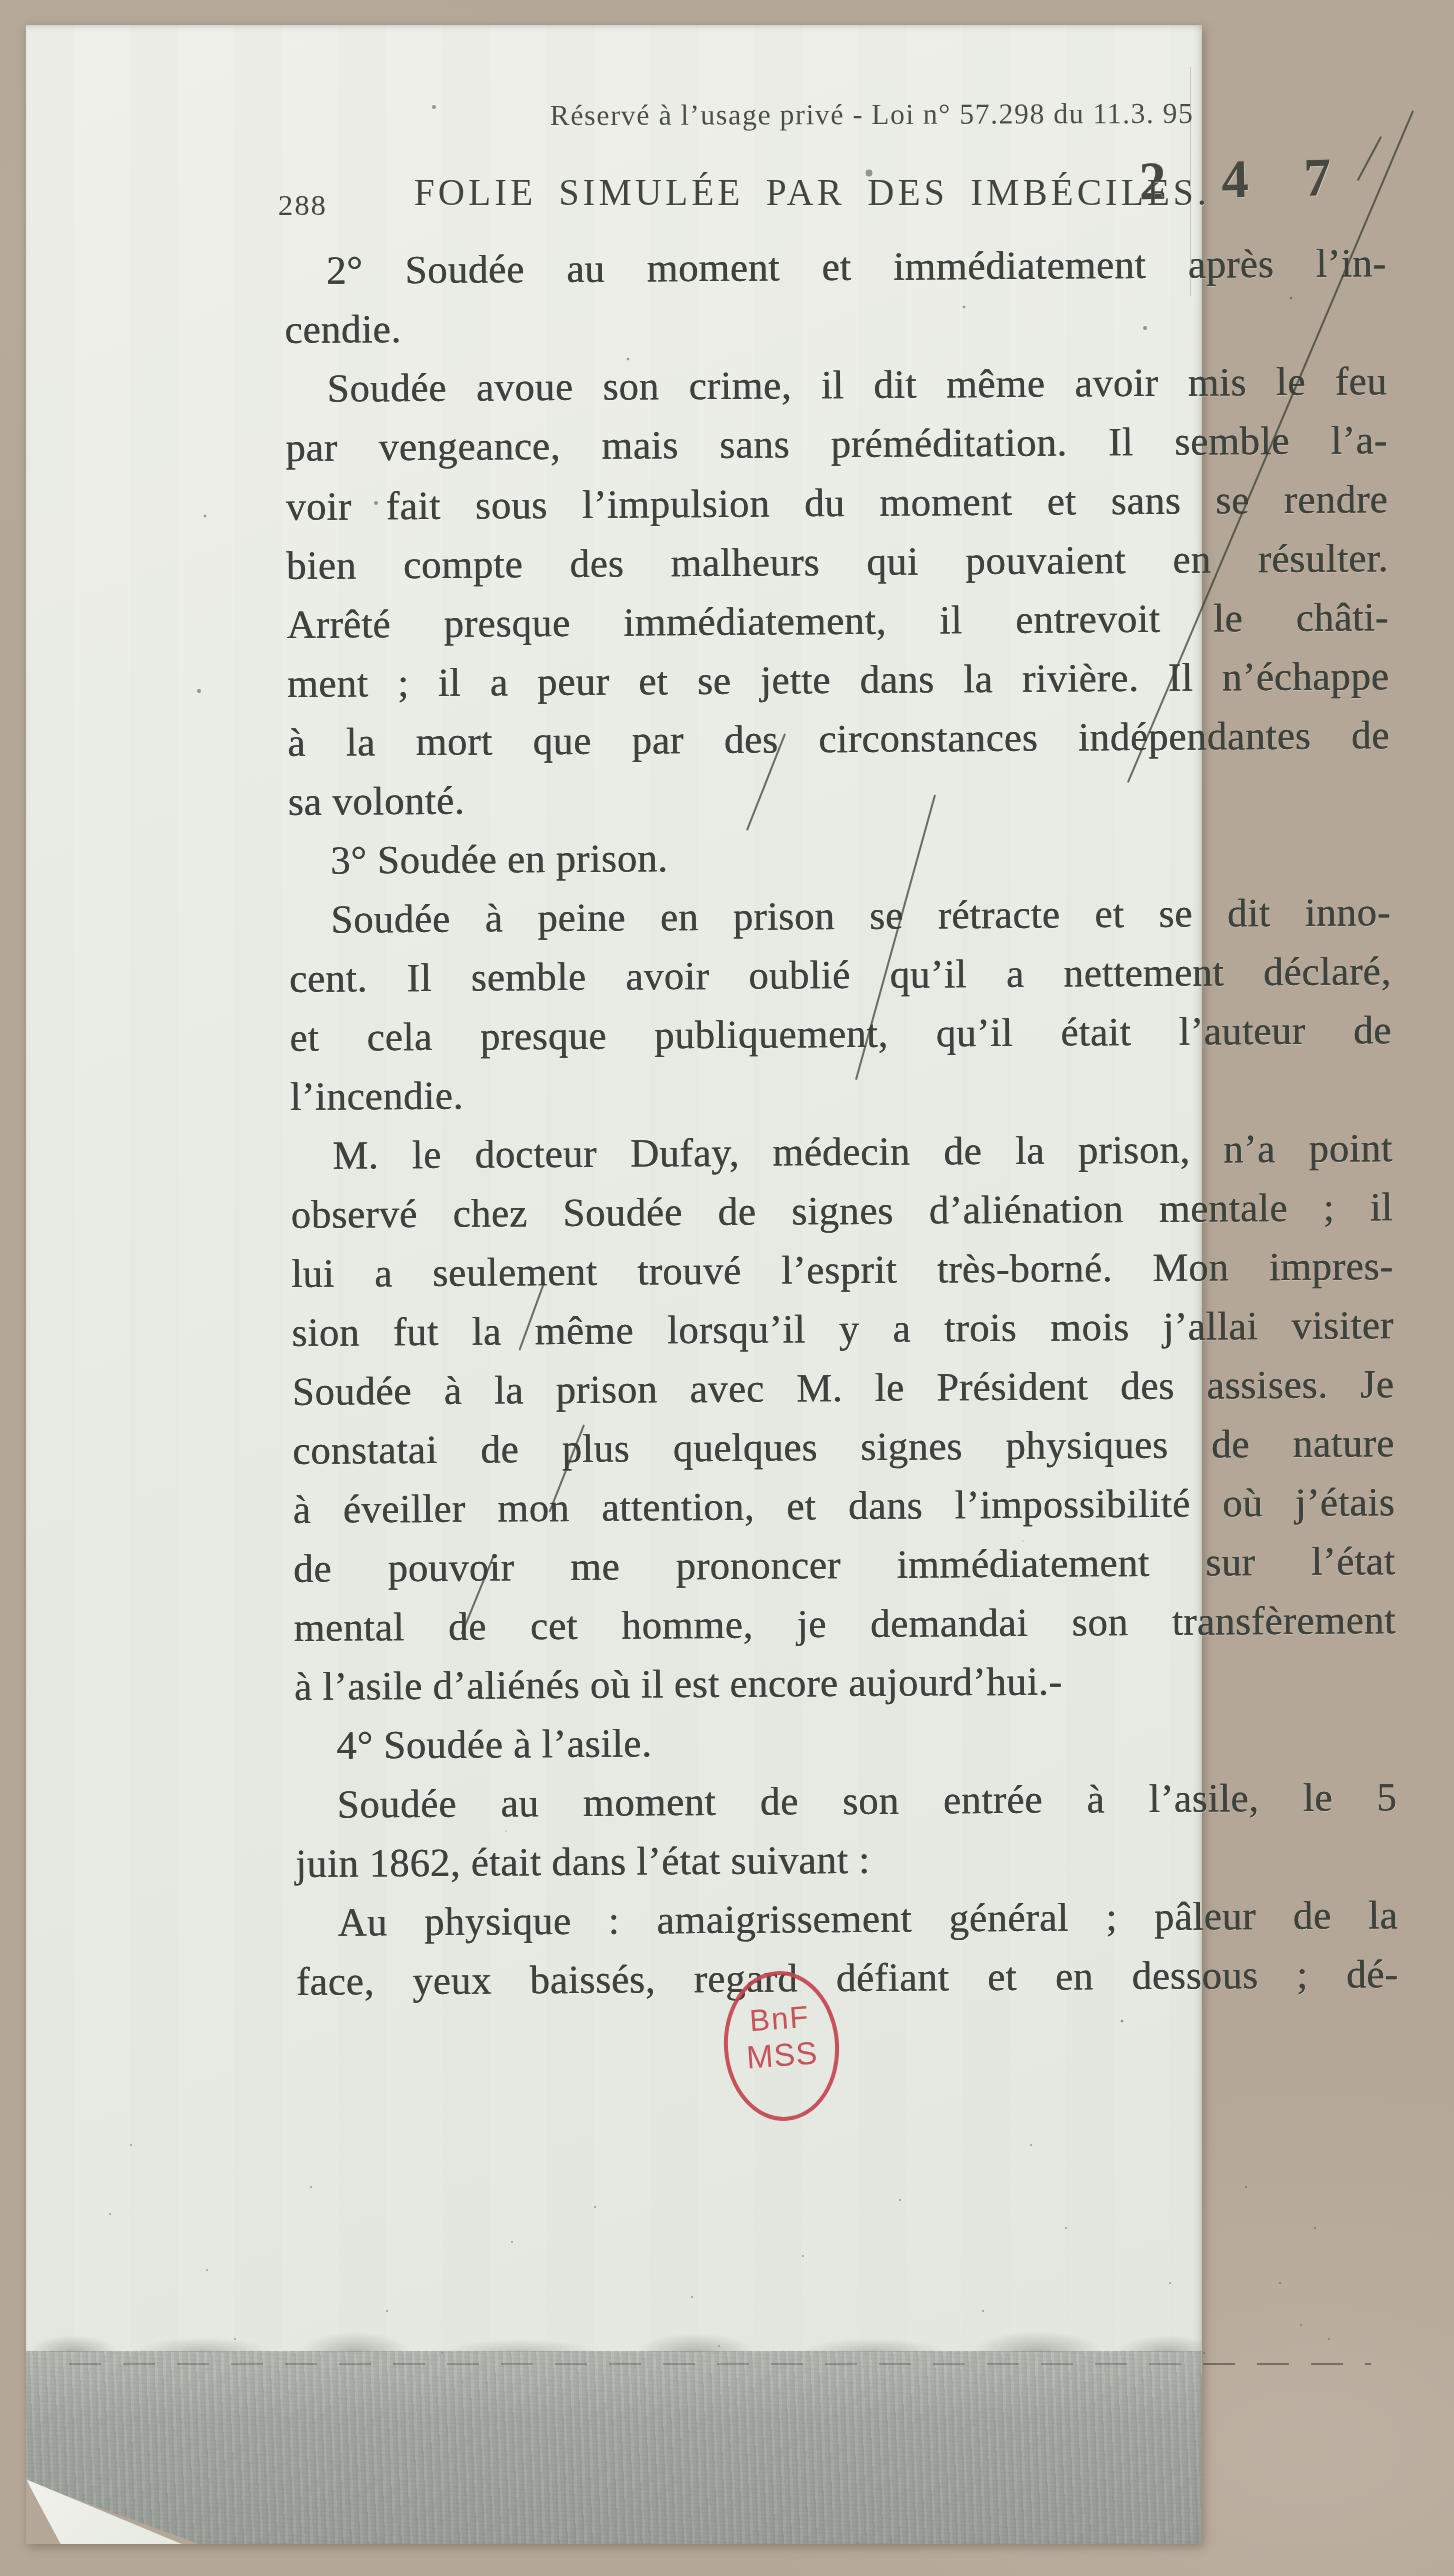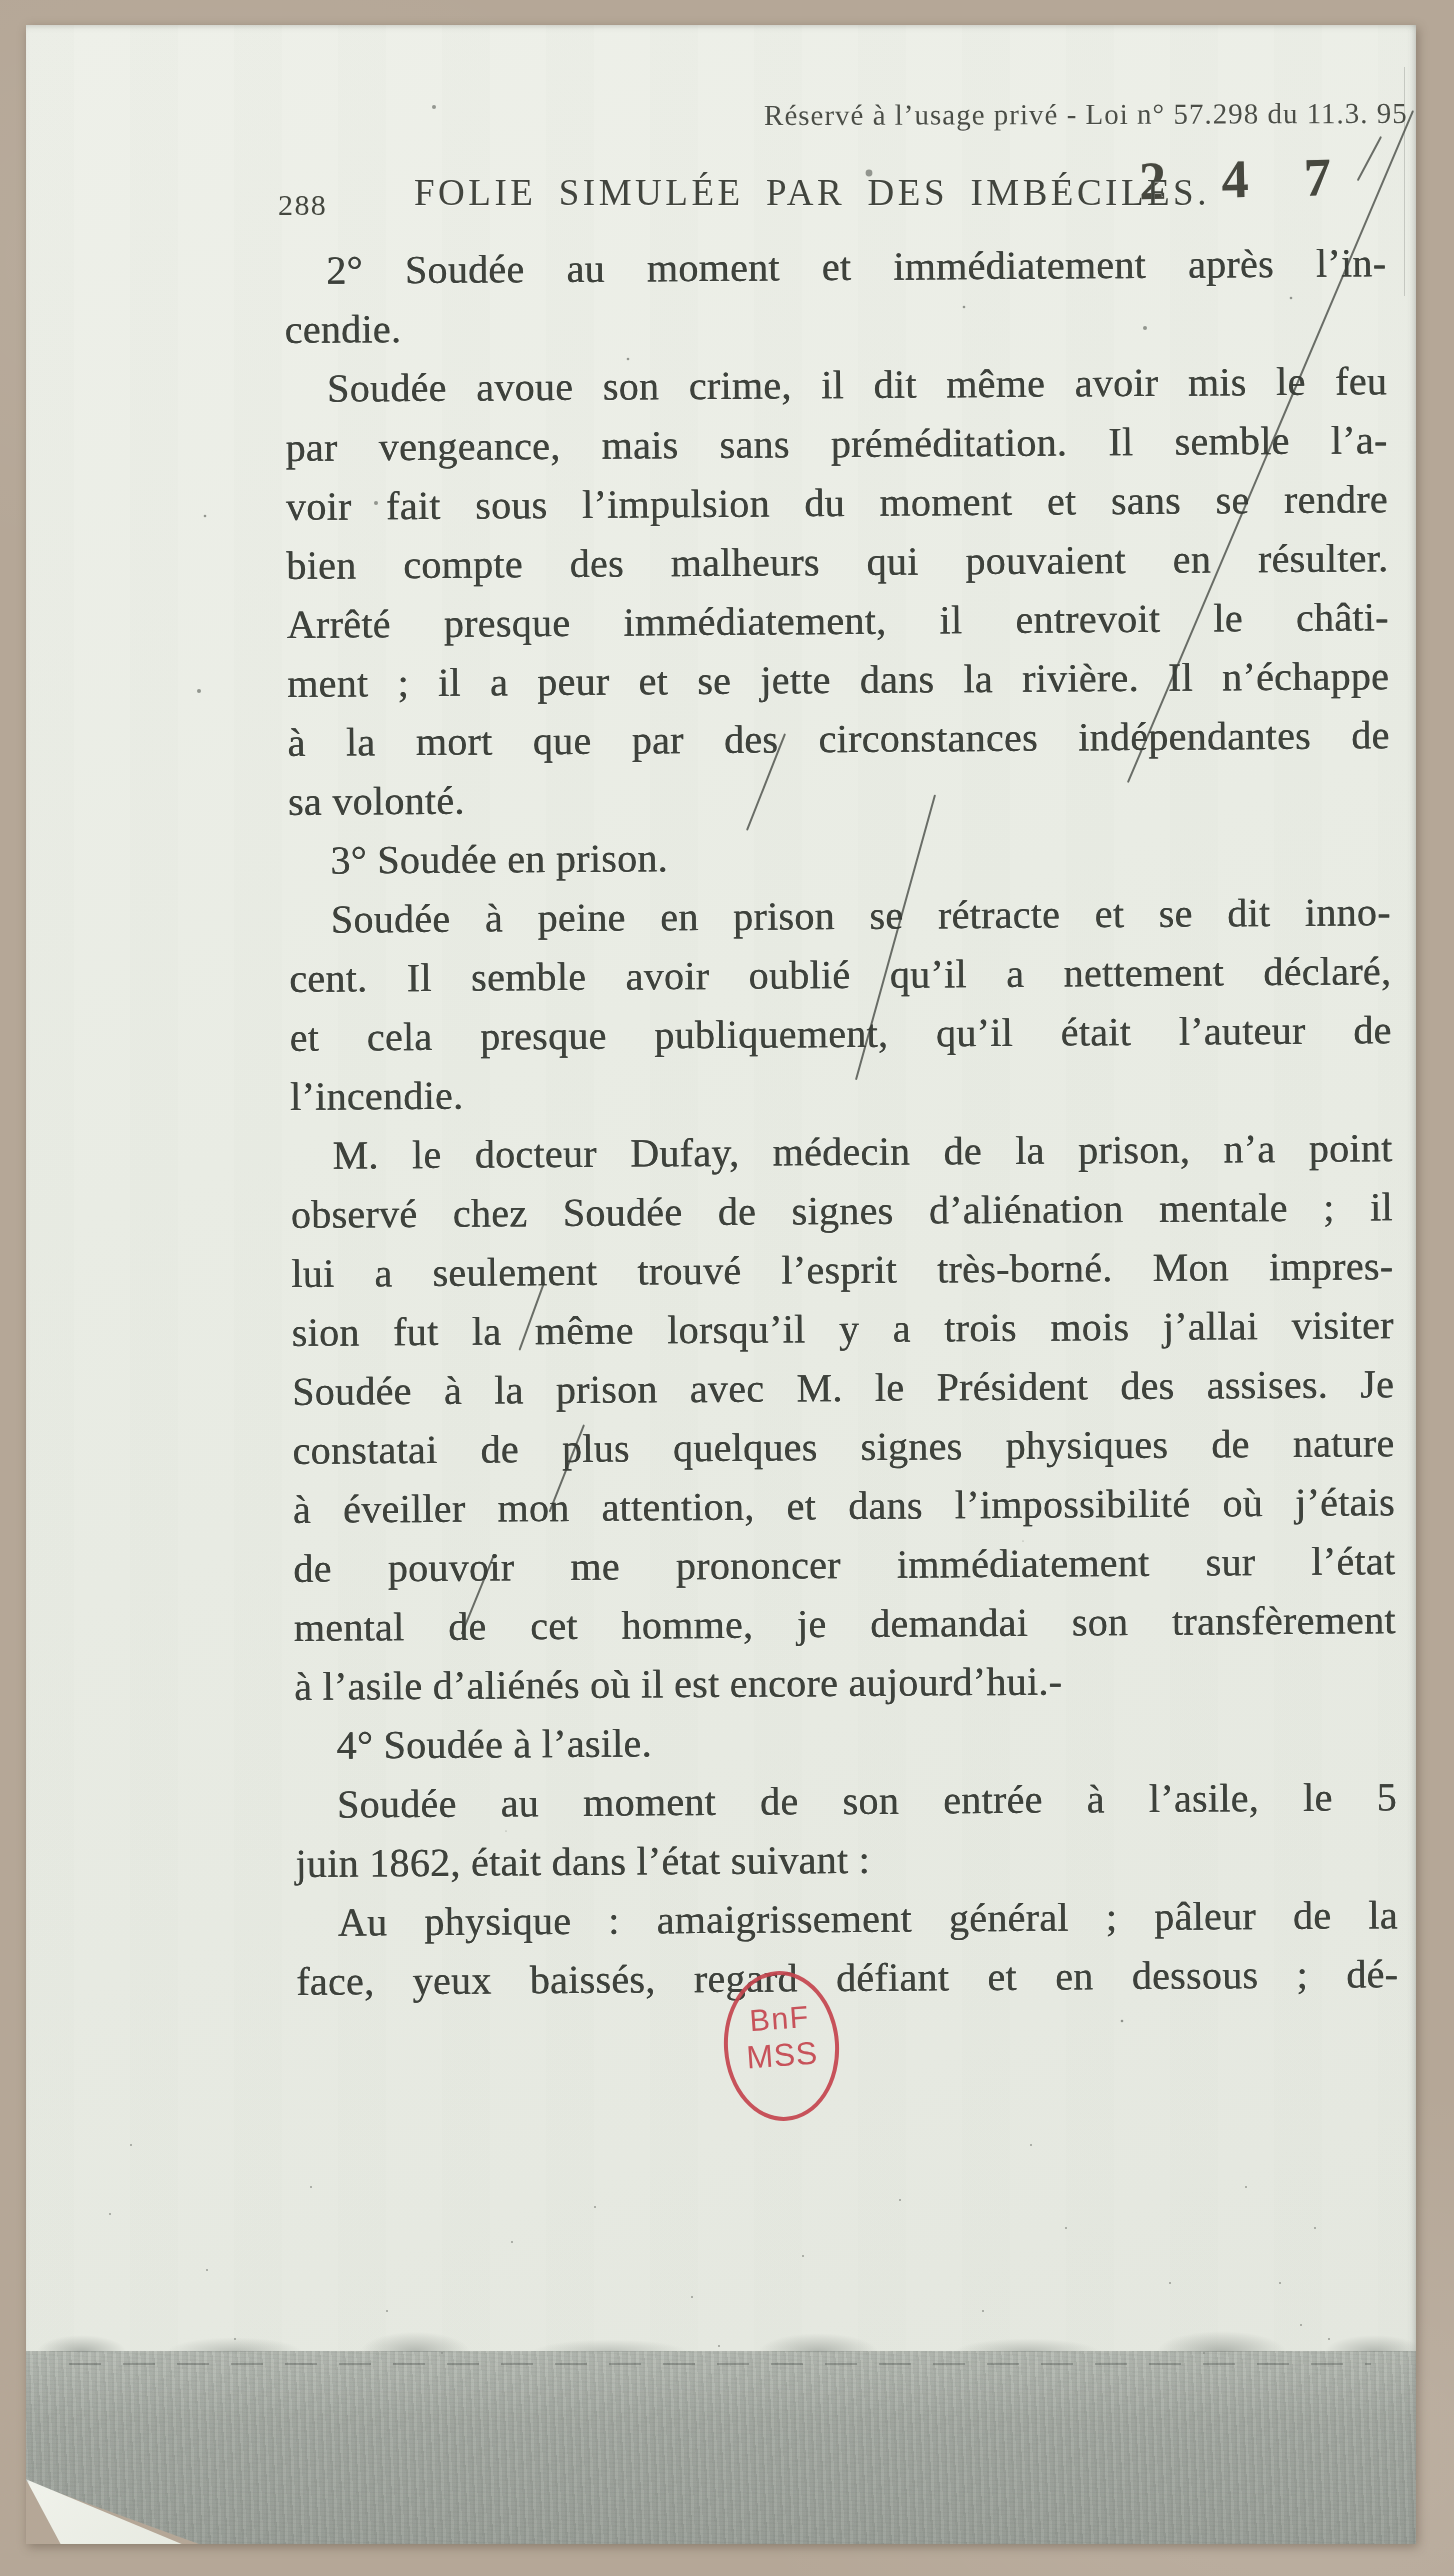--- a/index.html
+++ b/index.html
@@ -10,21 +10,21 @@
   }
   html,body{margin:0;padding:0;width:1454px;height:2576px;overflow:hidden;}
   body{background:var(--backing);font-family:"Liberation Serif",serif;}
   .backing{position:absolute;inset:0;
     background:
       radial-gradient(831px 554px at 15% 10%, rgba(255,255,255,.06), transparent 60%),
       radial-gradient(969px 623px at 90% 95%, rgba(255,255,255,.10), transparent 60%),
       var(--backing);
   }
   .page{
-    position:absolute;left:26px;top:25px;width:1390px;height:2519px;
+    position:absolute;left:26px;top:25px;width:1176px;height:2519px;
     background:
       repeating-linear-gradient(90deg, rgba(214,219,209,.10) 0 48px, rgba(0,0,0,0) 48px 104px),
       linear-gradient(160deg,#eef0e9 0%, #e9ece4 40%, #e6e9e1 78%, #e3e6de 100%);
     box-shadow: 2.1px 2.8px 9.7px rgba(70,58,44,.38), inset -4.8px 0 9.7px -6.2px rgba(70,72,66,.45), inset 0 4.2px 8.3px -5.5px rgba(70,72,66,.30);
   }
   .notice{
     position:absolute;top:73px;right:8.3px;font-size:29px;color:#4b4e47;
     letter-spacing:1px;white-space:nowrap;transform:rotate(-0.2deg);
     text-shadow:0 0.7px 0 rgba(255,255,255,.5);
   }

